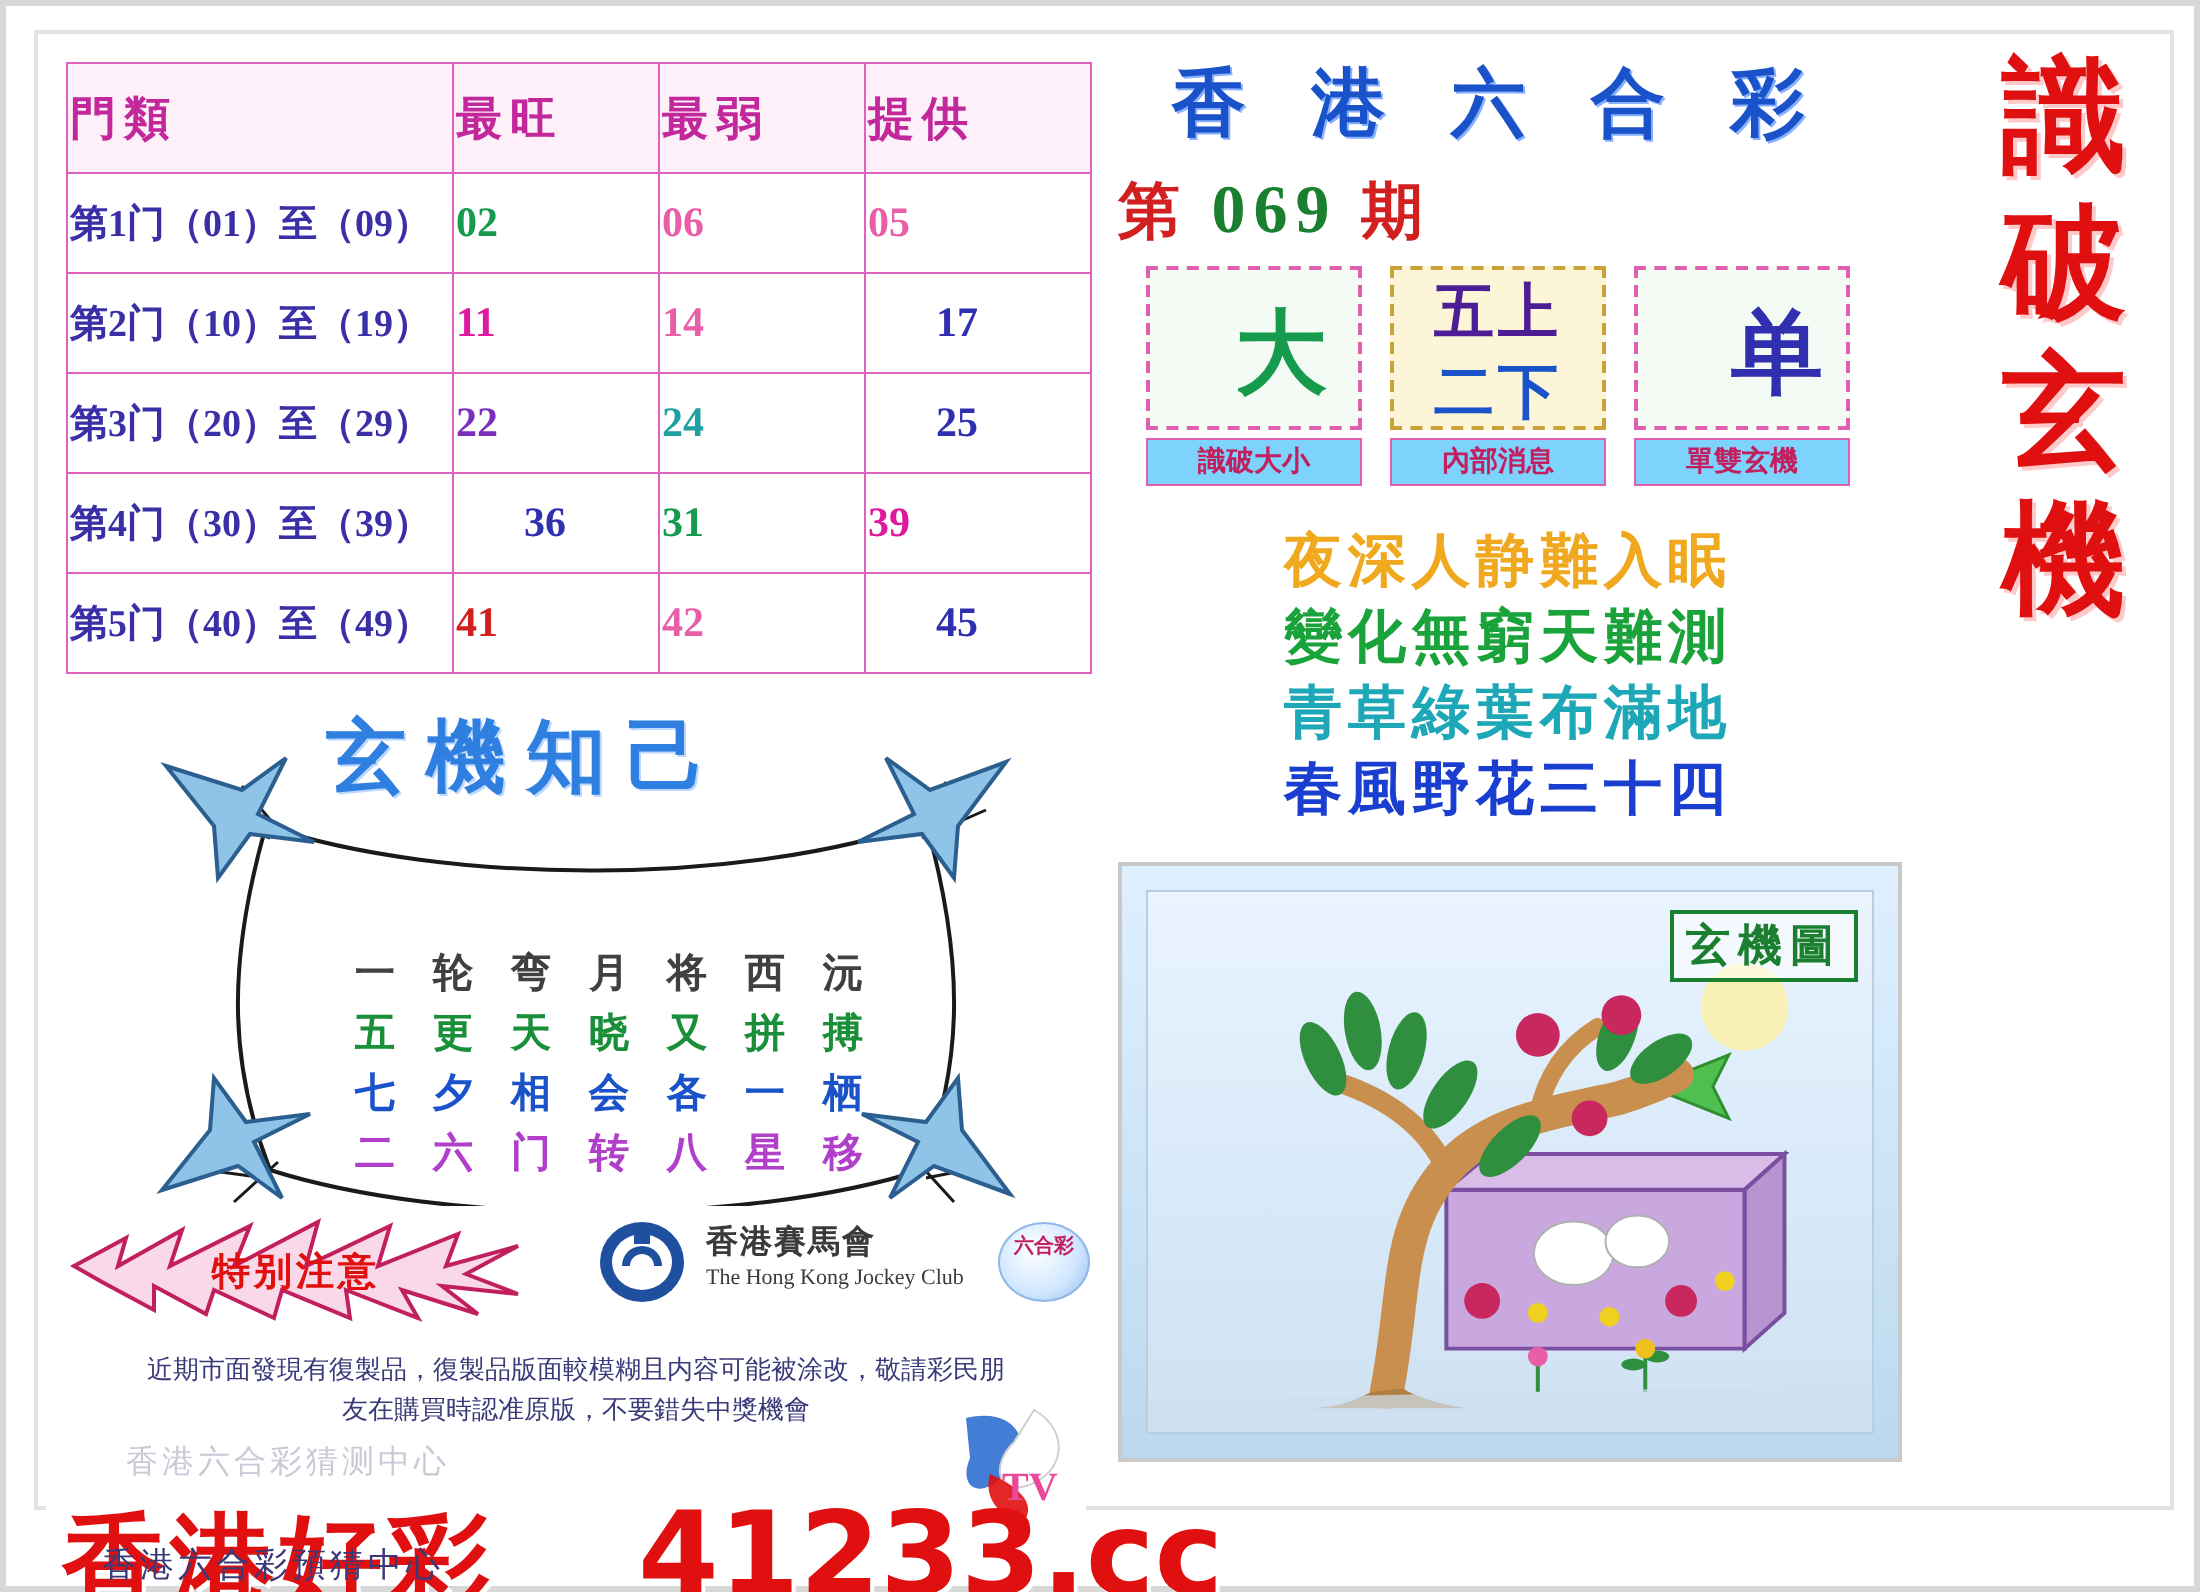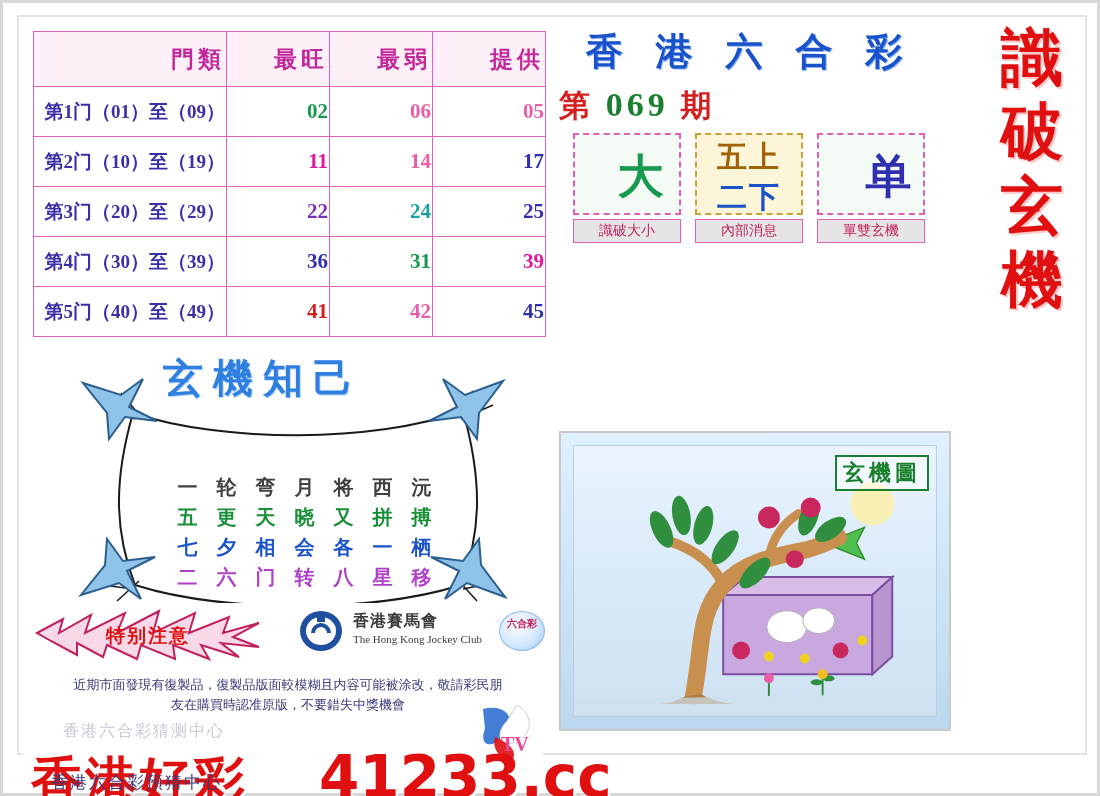--- a/index.html
+++ b/index.html
@@ -23,21 +23,21 @@
 
   
   .tbl{
     position:absolute;left:30px;top:28px;width:500px;
     border-collapse:collapse;
     table-layout:fixed;
   }
   .tbl td{
     border:1px solid #e060c0;
     height:47px;
-    text-align:right;
+    text-align:left;
     vertical-align:middle;
     font-size:21px;
     font-weight:bold;
     background:#fff;
   }
   .tbl tr.head td{
     background:#fdf0f8;
     height:52px;
     font-size:23px;
     color:#c2279b;
@@ -98,27 +98,27 @@
   .bx1{left:0;}
   .bx2{left:122px;background:#fdf5d8;border-color:#c9a33a;}
   .bx3{left:244px;}
   .bx .big{
     font-size:46px;font-weight:bold;line-height:82px;
     font-family:"DejaVu Serif", serif;
   }
   .bx2 .stack{
     line-height:40px;padding-top:2px;
   }
-  .bx2 .l1{font-size:30px;font-weight:bold;color:#a16207;letter-spacing:2px;}
+  .bx2 .l1{font-size:30px;font-weight:bold;color:#4c1d95;letter-spacing:2px;}
   .bx2 .l2{font-size:30px;font-weight:bold;color:#1a53c9;letter-spacing:2px;}
   .cap{
     position:absolute;top:86px;width:108px;
-    text-align:center;font-size:14px;font-weight:normal;color:#c21f5f;
+    text-align:center;font-size:14px;font-weight:bold;color:#c21f5f;
     border:1px solid #e05fb0;
-    background:#e5e5e5;
+    background:#7dd3fc;
     padding:2px 0;
     box-sizing:border-box;
   }
   .cap1{left:0;}
   .cap2{left:122px;}
   .cap3{left:244px;}
 
   
   .poem{
     position:absolute;left:556px;top:258px;width:390px;
@@ -311,20 +311,26 @@
       </div>
     </div>
     <div class="cap cap2">內部消息</div>
 
     <div class="bx bx3">
       <div class="big c-blue">单</div>
     </div>
     <div class="cap cap3">單雙玄機</div>
   </div>
 
+  <div class="poem">
+    <div class="p1">夜深人静難入眠</div>
+    <div class="p2">變化無窮天難測</div>
+    <div class="p3">青草綠葉布滿地</div>
+    <div class="p4">春風野花三十四</div>
+  </div>
 
   <div class="zjzj">玄機知己</div>
 
   <svg class="rope" viewBox="0 0 440 230">
 
     <path d="M60 40 C150 70, 300 70, 390 38" stroke="#1a1a1a" fill="none" stroke-width="2"></path>
     <path d="M60 40 C40 110, 42 160, 62 212" stroke="#1a1a1a" fill="none" stroke-width="2"></path>
     <path d="M390 38 C410 110, 408 160, 388 212" stroke="#1a1a1a" fill="none" stroke-width="2"></path>
     <path d="M62 212 C150 240, 300 240, 388 212" stroke="#1a1a1a" fill="none" stroke-width="2"></path>
 

